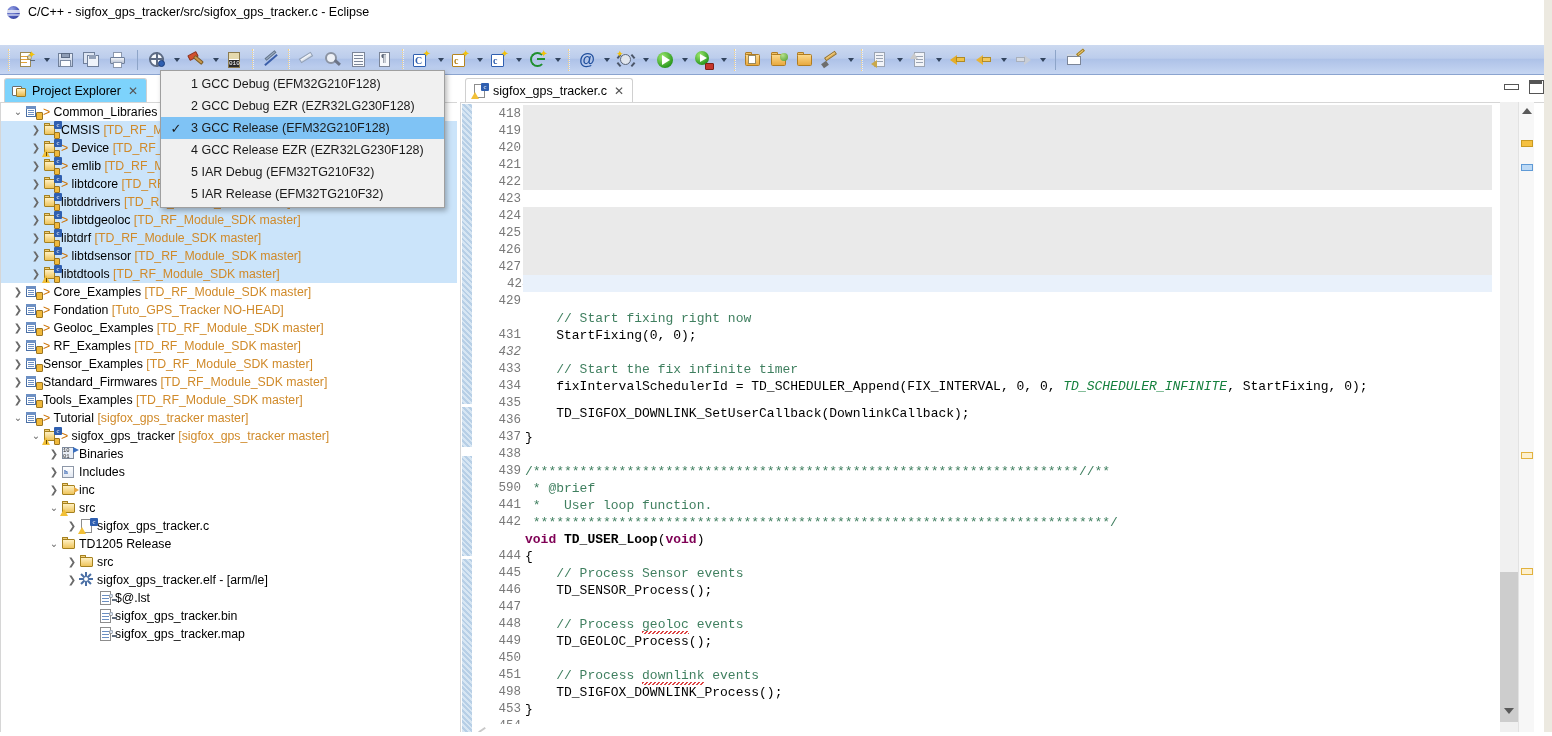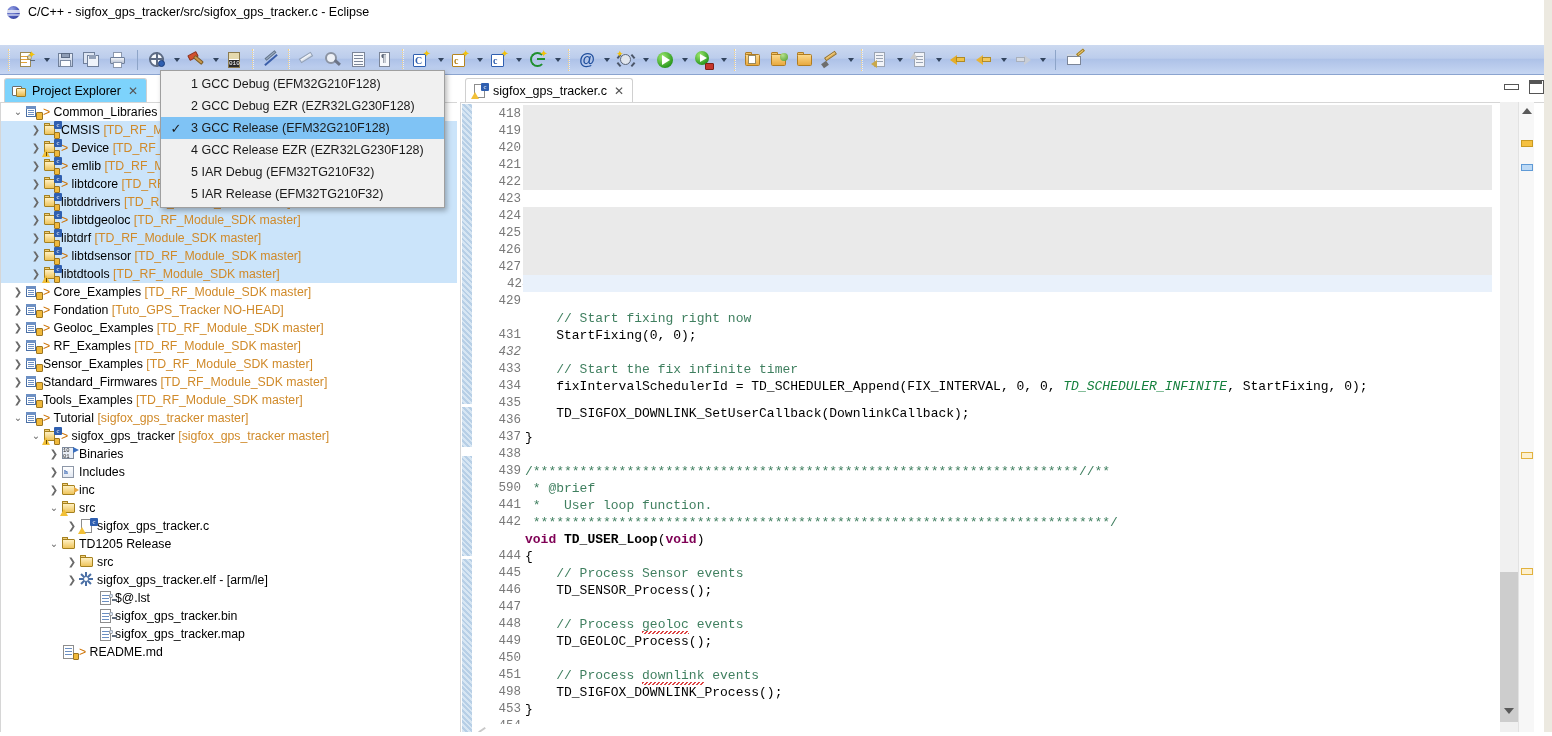--- a/index.html
+++ b/index.html
@@ -996,31 +996,20 @@
         <div class="tr" style="padding-left: 82px;">
           <span class="twisty none"></span>
           <span class="ticon ic-file">
             <span class="f"></span>
             <span class="l" style="top:5px"></span>
             <span class="l" style="top:8px"></span>
             <span class="l" style="top:11px"></span>
             <span class="fold"></span>
           </span>
           <span class="tlabel"><span class="tname">sigfox_gps_tracker.map</span></span>
-        </div>
-        <div class="tr" style="padding-left: 46px;">
-          <span class="twisty none"></span>
-          <span class="ticon ic-filelock">
-            <span class="f"></span>
-            <span class="l" style="top:4px"></span>
-            <span class="l" style="top:7px"></span>
-            <span class="l" style="top:10px"></span>
-            <span class="lock"></span>
-          </span>
-          <span class="tlabel"><span class="tgt">&gt; </span><span class="tname">README.md</span></span>
         </div>
       </div>
   </div>
 
   <div class="ed">
     <div class="ed-tabrow">
       <div class="ed-tab">
         <span class="ed-tab-icon ic-cfile">
             <span class="f"></span>
             <span class="c">c</span>

